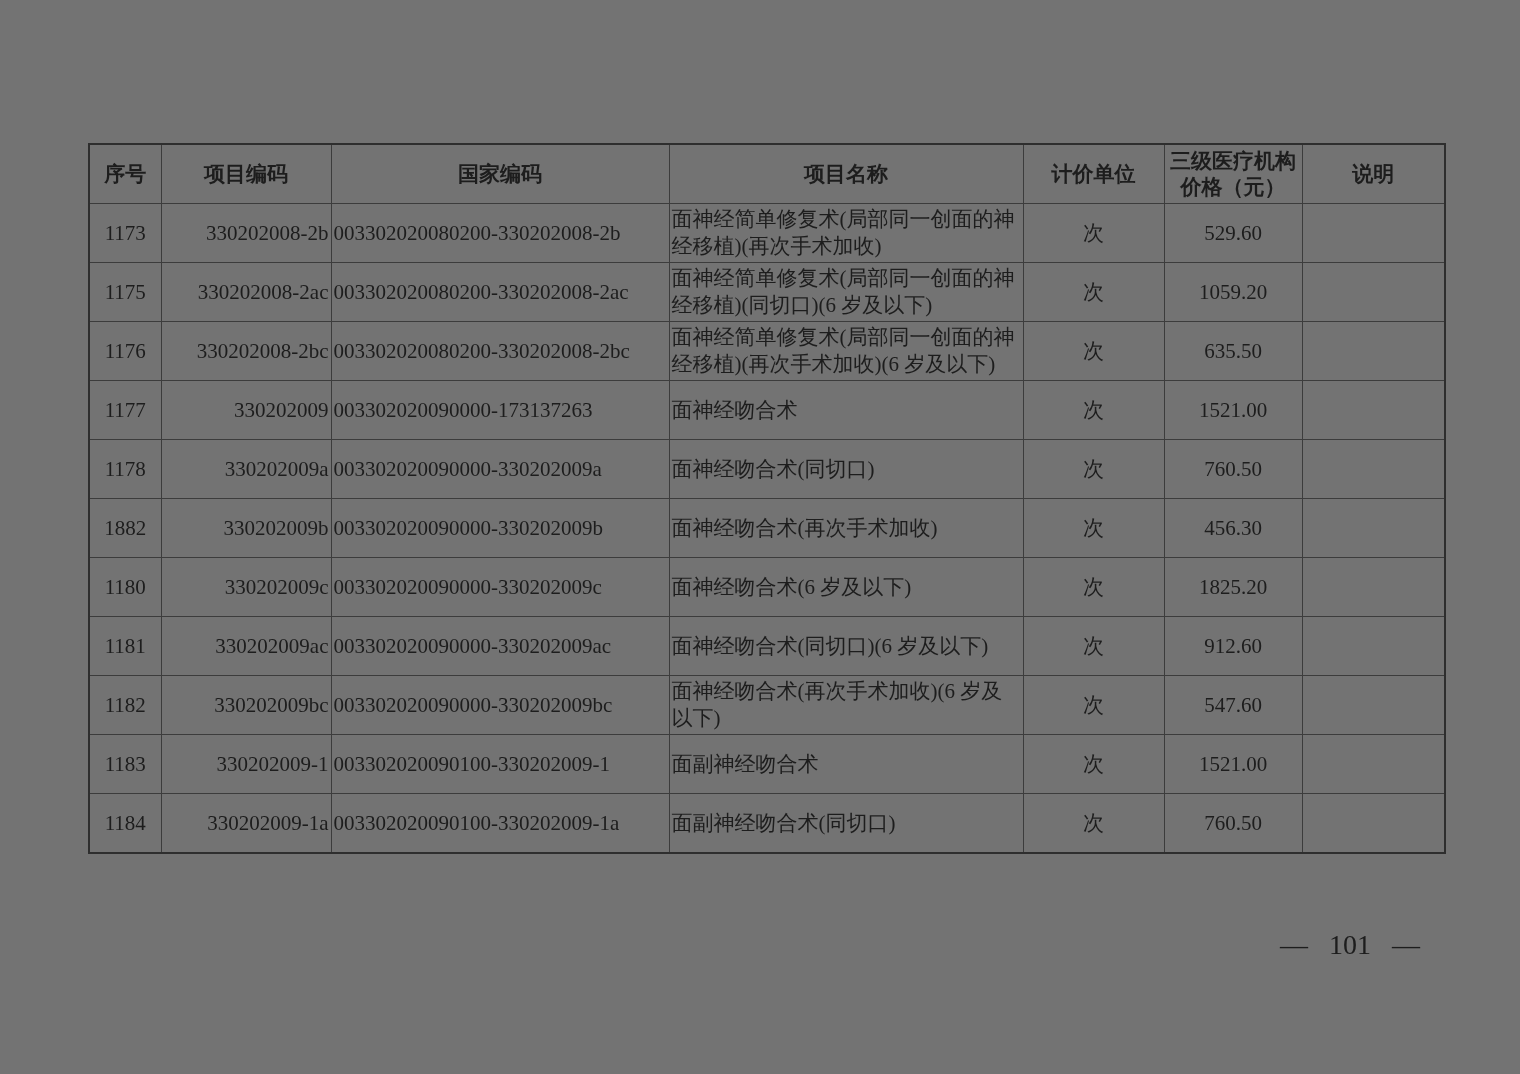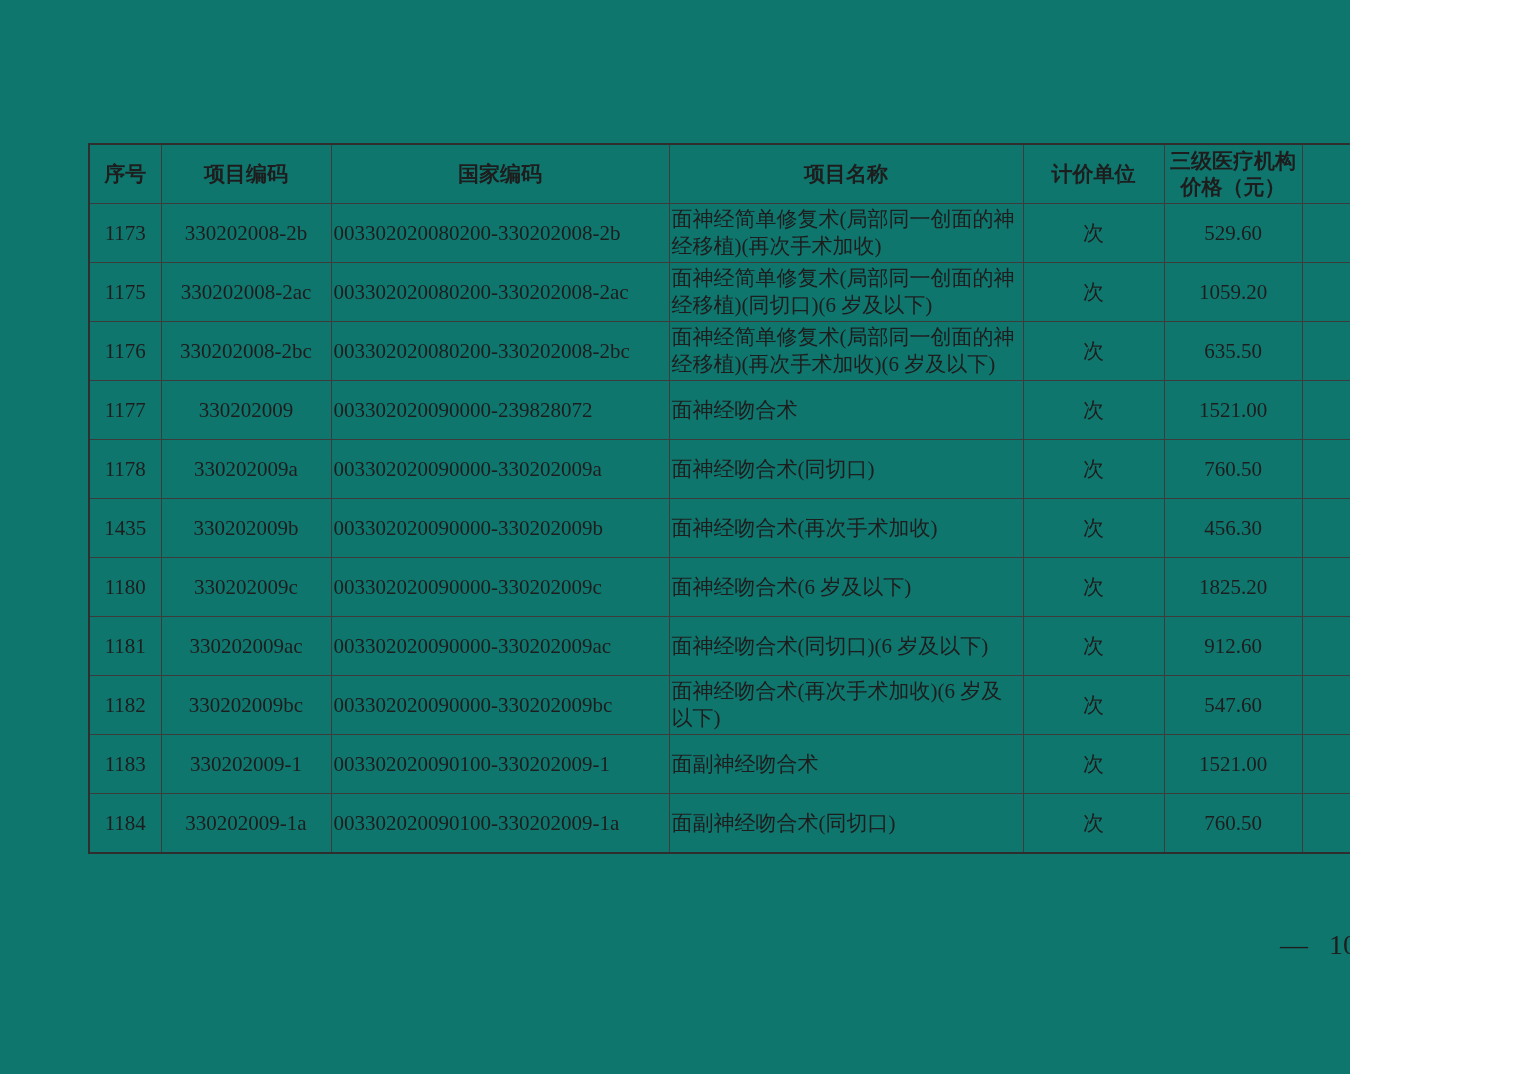--- a/index.html
+++ b/index.html
@@ -2,23 +2,23 @@
 <html><head>
 <meta charset="utf-8">
 <style>
   html, body {
     margin: 0;
     padding: 0;
     background: #ffffff;
   }
   .page {
     position: relative;
-    width: 1350px;
+    width: 1520px;
     height: 1074px;
-    background: #0f766e;
+    background: #737373;
     color: #1d1d1d;
     font-family: "Liberation Serif", "DejaVu Serif", serif;
     overflow: hidden;
   }
   table.price-table {
     position: absolute;
     left: 88px;
     top: 143px;
     width: 1356px;
     border-collapse: collapse;
@@ -39,21 +39,21 @@
     font-weight: bold;
     text-align: center;
     height: 54px;
     font-size: 21px;
     line-height: 26px;
   }
   table.price-table td {
     height: 54px;
   }
   .col-seq   { text-align: center; }
-  .col-code  { text-align: center; padding-left: 3px; }
+  .col-code  { text-align: right; padding-left: 3px; }
   .col-ncode { text-align: left; padding-left: 3px; margin-left: 20px; }
   .col-name  { text-align: left; padding-left: 4px; font-size: 20px; line-height: 27px; margin-top: 25px; }
   .col-unit  { text-align: center; }
   .col-price { text-align: center; }
   .col-note  { text-align: center; }
   .page-footer {
     position: absolute;
     left: 1280px;
     top: 929px;
     font-size: 28px;
@@ -113,37 +113,37 @@
           <td class="col-code">330202008-2bc</td>
           <td class="col-ncode">003302020080200-330202008-2bc</td>
           <td class="col-name">面神经简单修复术(局部同一创面的神经移植)(再次手术加收)(6 岁及以下)</td>
           <td class="col-unit">次</td>
           <td class="col-price">635.50</td>
           <td class="col-note"></td>
         </tr>
         <tr>
           <td class="col-seq">1177</td>
           <td class="col-code">330202009</td>
-          <td class="col-ncode">003302020090000-239828072</td>
+          <td class="col-ncode">003302020090000-173137263</td>
           <td class="col-name">面神经吻合术</td>
           <td class="col-unit">次</td>
           <td class="col-price">1521.00</td>
           <td class="col-note"></td>
         </tr>
         <tr>
           <td class="col-seq">1178</td>
           <td class="col-code">330202009a</td>
           <td class="col-ncode">003302020090000-330202009a</td>
           <td class="col-name">面神经吻合术(同切口)</td>
           <td class="col-unit">次</td>
           <td class="col-price">760.50</td>
           <td class="col-note"></td>
         </tr>
         <tr>
-          <td class="col-seq">1435</td>
+          <td class="col-seq">1882</td>
           <td class="col-code">330202009b</td>
           <td class="col-ncode">003302020090000-330202009b</td>
           <td class="col-name">面神经吻合术(再次手术加收)</td>
           <td class="col-unit">次</td>
           <td class="col-price">456.30</td>
           <td class="col-note"></td>
         </tr>
         <tr>
           <td class="col-seq">1180</td>
           <td class="col-code">330202009c</td>

